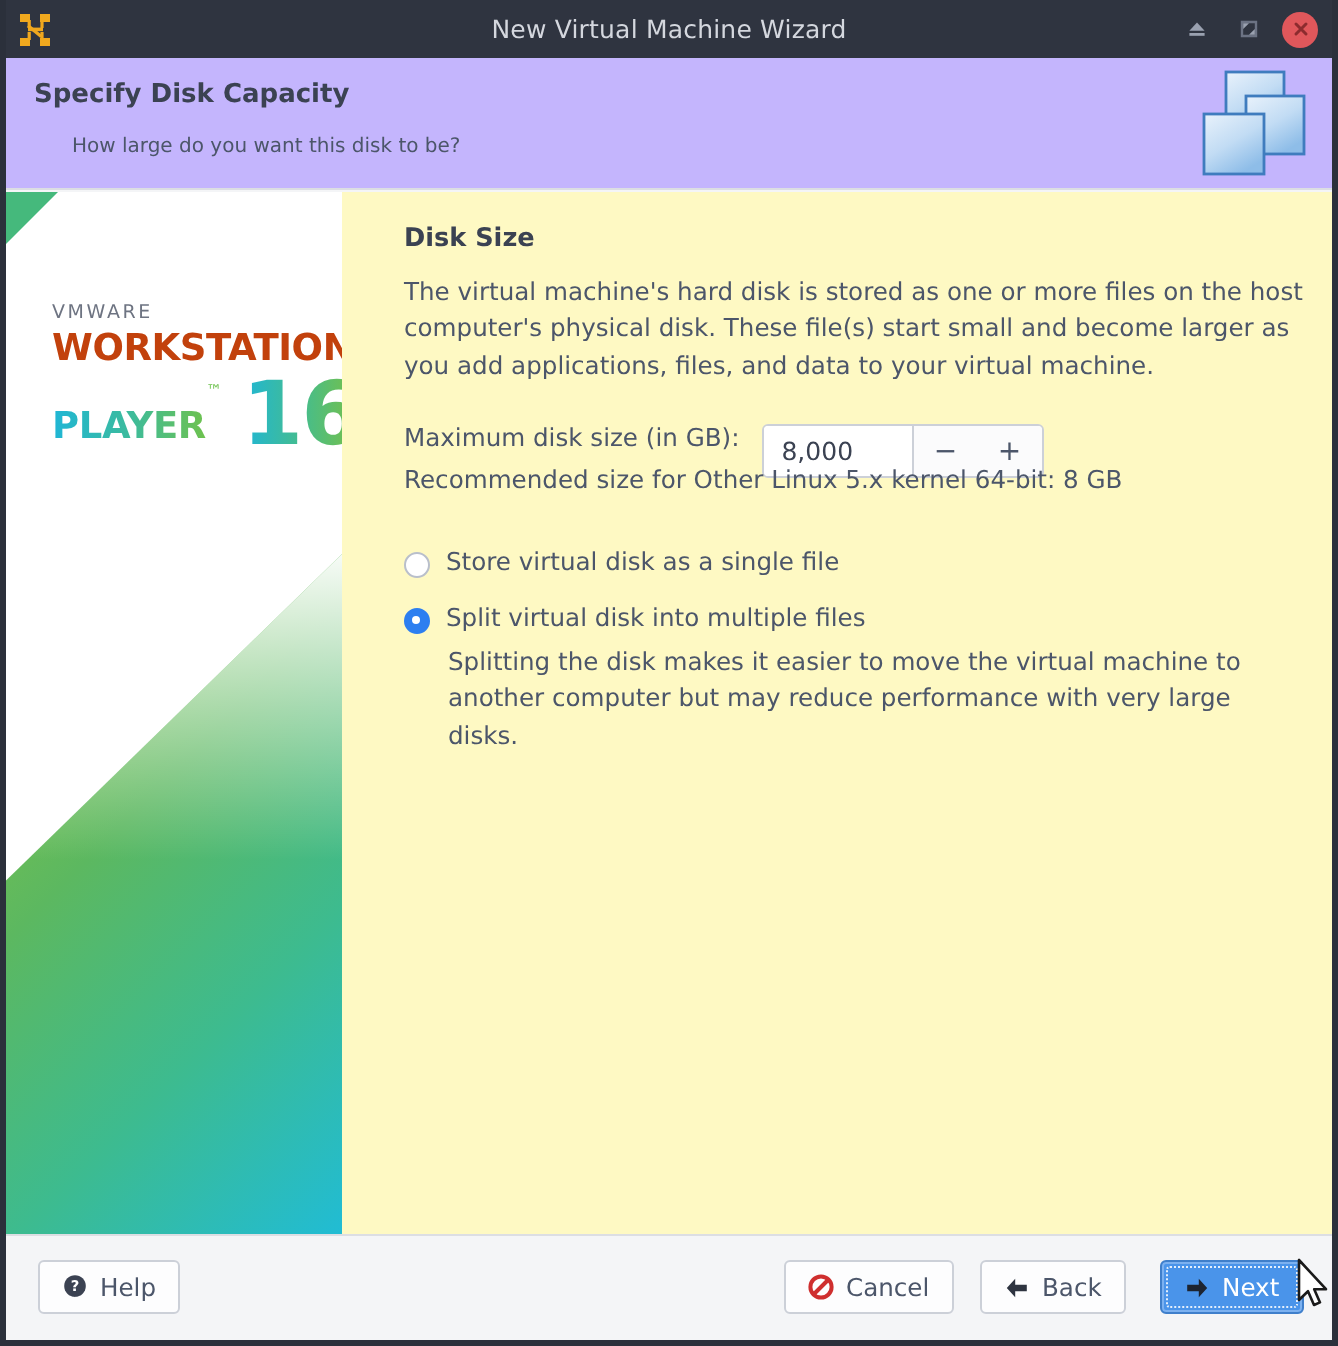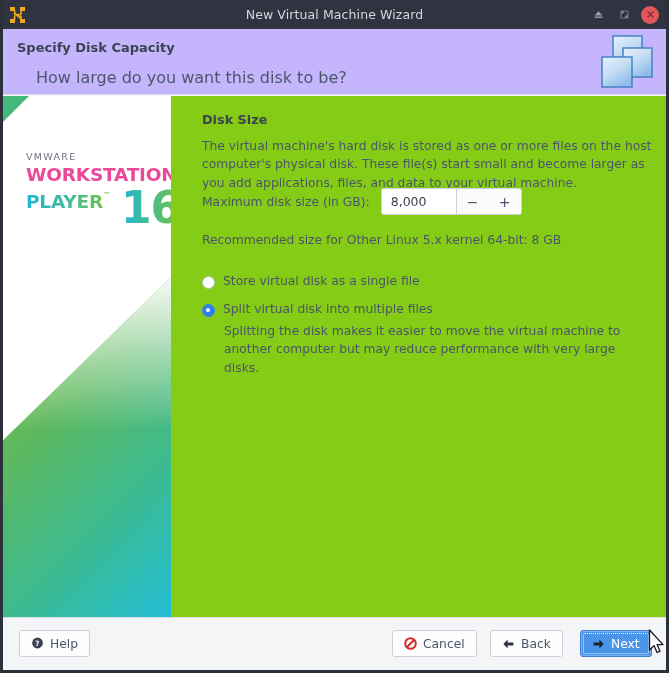--- a/index.html
+++ b/index.html
@@ -85,21 +85,21 @@
   #header-title {
     position: absolute;
     left: 14px; top: 11px;
     font-size: 13px;
     font-weight: bold;
     color: #3b4252;
   }
   #header-sub {
     position: absolute;
     left: 33px; top: 39px;
-    font-size: 16px;
+    font-size: 10px;
     color: #4c566a;
   }
   #header-graphic {
     position: absolute;
     right: 8px; top: 4px;
     width: 62px; height: 58px;
   }
 
   
   #sidebar {
@@ -138,38 +138,38 @@
   }
   #logo-vmware {
     font-size: 9.5px;
     letter-spacing: 1.3px;
     color: #6e7482;
     font-weight: normal;
   }
   #logo-workstation {
     font-size: 18.5px;
     letter-spacing: -0.2px;
-    color: #ec4899;
+    color: #c2410c;
     font-weight: bold;
     margin-top: 4px;
   }
   #logo-row {
     display: flex;
     align-items: flex-start;
     margin-top: 3px;
   }
   #logo-player {
     font-size: 18.5px;
     font-weight: bold;
     letter-spacing: -0.2px;
     background: linear-gradient(90deg, #1fb6d6 0%, #3cbb9d 50%, #6ec24e 100%);
     -webkit-background-clip: text;
     background-clip: text;
     color: transparent;
-    margin-top: 6px;
+    margin-top: 18px;
   }
   #logo-tm {
     font-size: 8px;
     color: #6ec24e;
     margin-top: 5px;
   }
   #logo-16 {
     font-size: 44px;
     font-weight: bold;
     letter-spacing: -1px;
@@ -180,43 +180,42 @@
     margin-left: 10px;
     line-height: .95;
   }
 
   
   #main {
     position: absolute;
     top: 96px; left: 168px;
     width: 495px;
     height: 521px;
-    background: #84cc16;
+    background: #fef9c3;
     box-sizing: border-box;
   }
   #disk-size-title {
     position: absolute;
     left: 31px; top: 16px;
     font-size: 12.8px;
     font-weight: bold;
     color: #3b4252;
   }
   #disk-desc {
     position: absolute;
     left: 31px; top: 41px;
     width: 452px;
     font-size: 12.3px;
     line-height: 1.5;
     color: #4c566a;
   }
   #size-row {
     position: absolute;
-    left: 31px; top: 92px;
-    display: flex;
-    align-items: center;
+    left: 31px; top: 116px;
+    display: flex;
   }
   #size-label {
     font-size: 12.3px;
     color: #4c566a;
     margin-right: 11px;
   }
   #spinner {
     display: flex;
     align-items: stretch;
     height: 25px;

